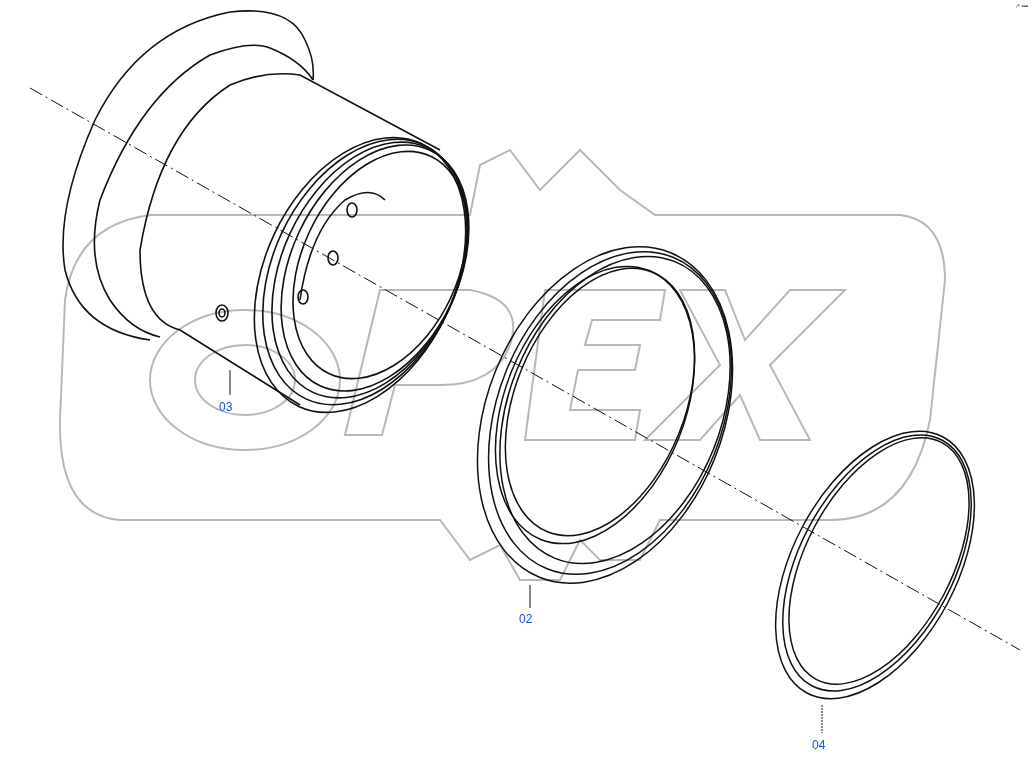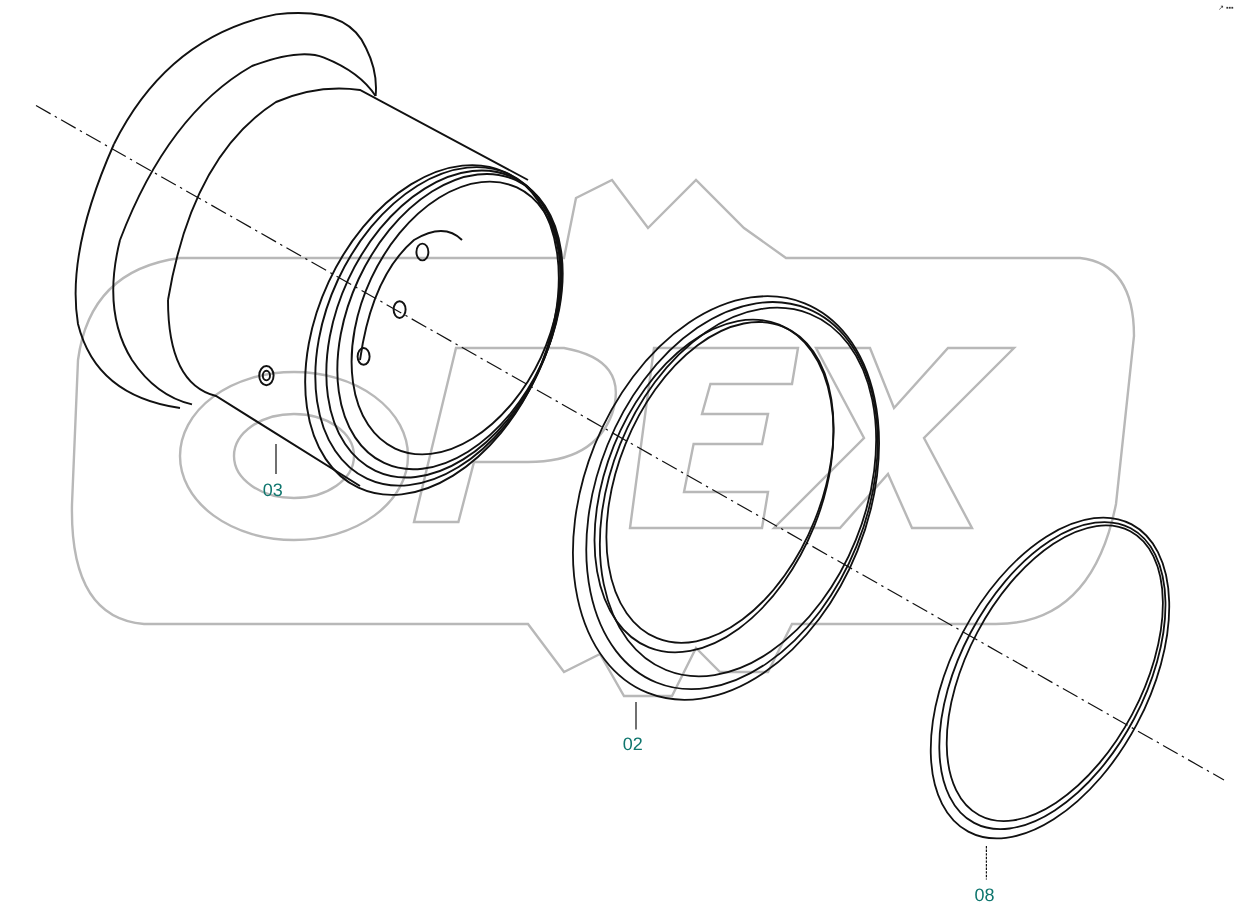--- a/index.html
+++ b/index.html
@@ -1,18 +1,18 @@
 <!DOCTYPE html>
 <html><head>
 <meta charset="utf-8">
 <style>
   html, body { margin:0; padding:0; background:#ffffff; }
   body { width:1034px; height:767px; overflow:hidden; position:relative; font-family:"Liberation Sans", sans-serif; }
   #diagram { position:absolute; left:0; top:0; width:1034px; height:767px; }
-  .label { position:absolute; font-size:15px; color:#0f766e; font-family:"Liberation Sans", sans-serif; }
+  .label { position:absolute; font-size:12px; color:#1d4ed8; font-family:"Liberation Sans", sans-serif; }
   .corner-mark { position:absolute; right:6px; top:2px; font-size:6px; color:#333; }
 </style>
 </head>
 <body>
 
 <svg id="diagram" viewBox="0 0 1034 767" xmlns="http://www.w3.org/2000/svg">
 
   <g fill="none" stroke="#b8b8b8" stroke-width="2">
 
     <path d="M60,420 L65,300 Q75,225 150,215 L470,215 L480,165 L510,150 L540,190 L580,150 L620,190 L655,215 L900,215 Q945,220 945,280 L930,420 Q910,520 830,520 L660,520 L640,560 L600,560 L580,540 L560,580 L520,580 L500,545 L470,560 L440,520 L120,520 Q58,515 60,420 Z"></path>
@@ -68,14 +68,14 @@
   <g fill="none" stroke="#111" stroke-width="1.5">
     <ellipse cx="875" cy="565" rx="82" ry="145" transform="rotate(28 875 565)"></ellipse>
     <ellipse cx="877" cy="563" rx="77" ry="139" transform="rotate(28 877 563)"></ellipse>
     <ellipse cx="879" cy="561" rx="73" ry="134" transform="rotate(28 879 561)"></ellipse>
   </g>
   <line x1="822" y1="705" x2="822" y2="733" stroke="#111" stroke-width="1" stroke-dasharray="2,1"></line>
 </svg>
 
 <span class="label" style="left:219px; top:400px;">03</span>
 <span class="label" style="left:519px; top:612px;text-align:center;">02</span>
-<span class="label" style="left:812px; top:738px;">08</span>
+<span class="label" style="left:812px; top:738px;">04</span>
 <span class="corner-mark">↗ ▪▪▪</span>
 
 </body></html>

